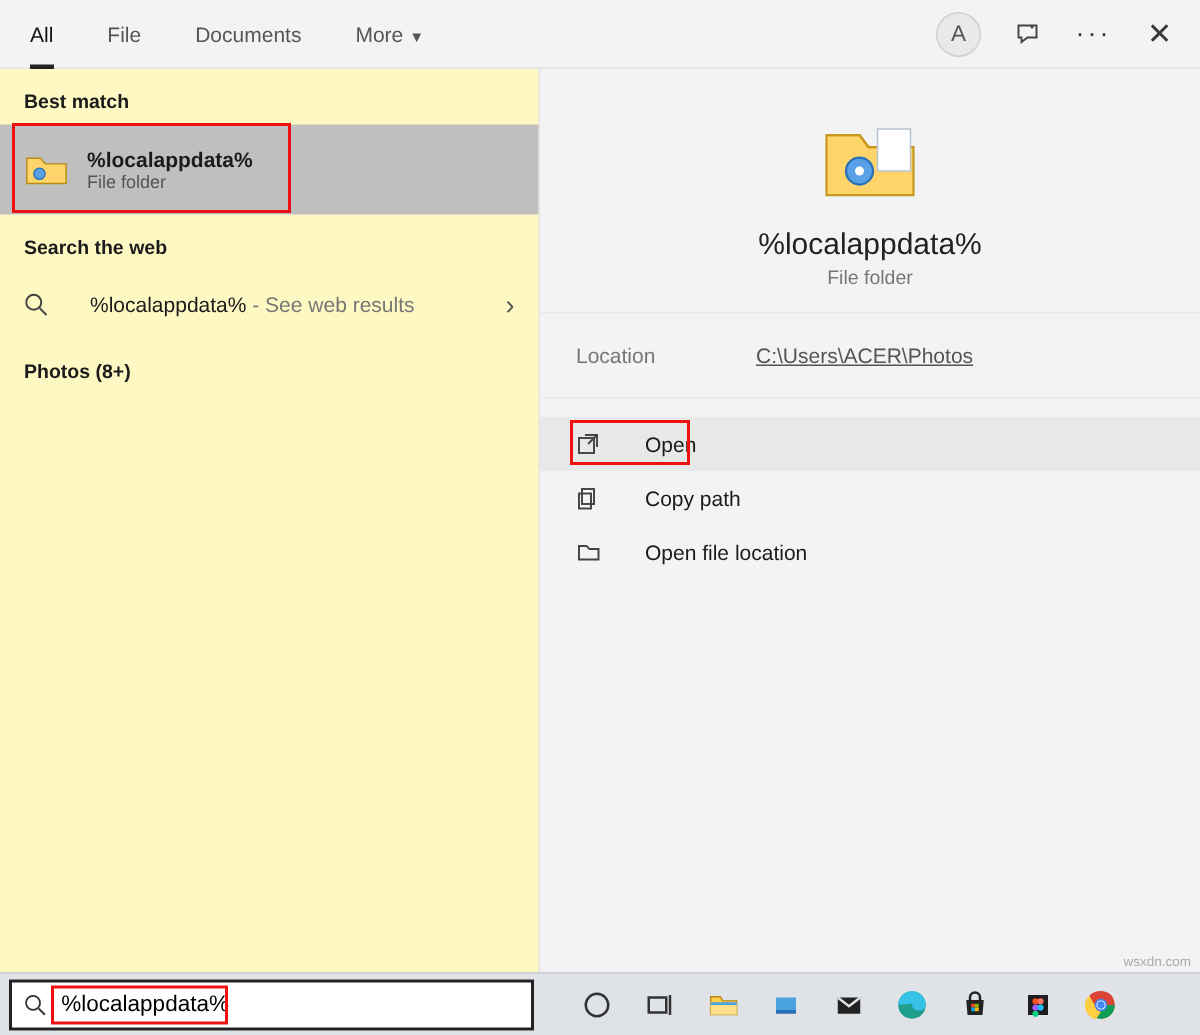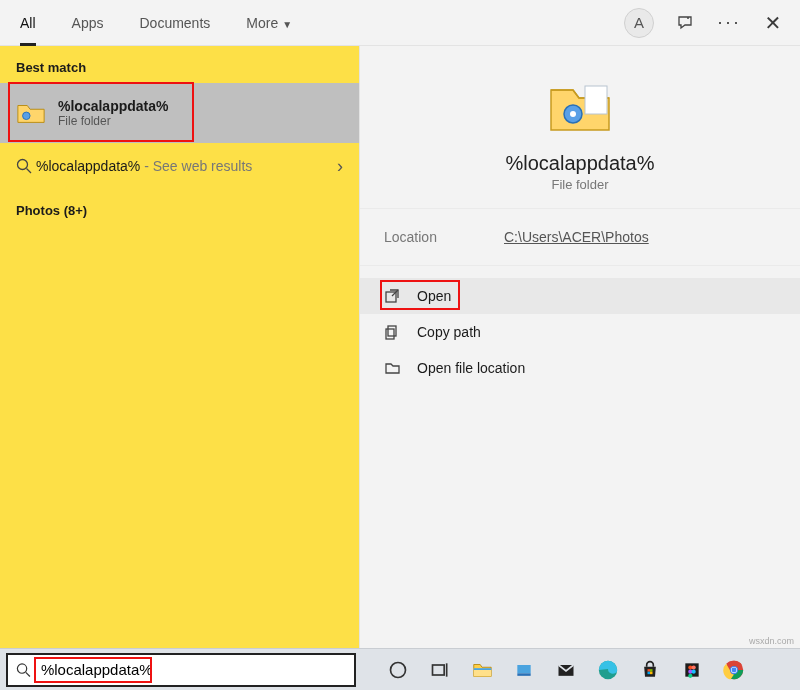--- a/index.html
+++ b/index.html
@@ -65,21 +65,21 @@
   }
   .icn { width: 16px; height: 16px; stroke: #444; fill: none; stroke-width: 1.3; }
   .icn-btn { display: flex; align-items: center; justify-content: center; width: 26px; height: 26px; cursor: pointer; color:#3a3a3a;}
   .dots { font-size: 18px; letter-spacing: 2px; color: #3a3a3a; }
   .close-x { font-size: 20px; color: #3a3a3a; }
 
   .body { flex: 1; display: flex; min-height: 0; }
   .col-l {
     width: 360px;
     border-right: 1px solid #e3e3e3;
-    background: #fde047;
+    background: #fef9c3;
     display: flex;
     flex-direction: column;
   }
   .col-r {
     flex: 1;
     background: #f3f3f3;
     display: flex;
     flex-direction: column;
     padding: 20px 0 0 0;
   }
@@ -111,21 +111,21 @@
     pointer-events: none;
   }
 
   .web-row {
     display: flex; align-items: center;
     height: 46px; padding: 0 16px;
     justify-content: space-between;
     cursor: pointer;
   }
   .web-row .lead {
-    display: flex; align-items: center; gap: 4px;
+    display: flex; align-items: center; gap: 28px;
   }
   .wr-q { font-size: 14px; color:#1b1b1b; }
   .wr-sub { color: #777; font-size: 14px; }
   .chev-r { color:#555; font-size: 18px; }
 
   .preview {
     display: flex; flex-direction: column; align-items: center;
     padding: 10px 24px 16px 24px;
     border-bottom: 1px solid #eaeaea;
   }
@@ -140,21 +140,21 @@
     padding: 20px 24px;
     border-bottom: 1px solid #eaeaea;
     font-size: 14px;
   }
   .loc-row .k { color:#777; width: 120px; }
   .loc-row .v { color:#555; text-decoration: underline; cursor:pointer; }
 
   .actions { padding: 6px 0; margin-top: 6px;}
   .act-row {
     display: flex; align-items: center;
-    height: 36px; padding: 0 24px; gap: 17px;
+    height: 36px; padding: 0 24px; gap: 30px;
     font-size: 14px; cursor: pointer;
     position: relative;
   }
   .act-row.sel { background: #e8e8e8; }
   .act-row svg { width: 16px; height: 16px; stroke:#444; fill:none; stroke-width:1.3; }
   .hl-open {
     position: absolute;
     left: 20px; top: 2px;
     width: 80px; height: 30px;
     border: 2px solid #e11;
@@ -196,21 +196,21 @@
   }
 </style>
 </head>
 <body>
 
 <div class="panel">
 
   <div class="hdr">
     <div class="tabs">
       <div class="tab active">All</div>
-      <div class="tab">Apps</div>
+      <div class="tab">File</div>
       <div class="tab">Documents</div>
       <div class="tab">
         <span>More</span><span class="chev">▼</span>
       </div>
     </div>
     <div class="hdr-right">
       <div class="avatar">A</div>
       <div class="icn-btn">
         <svg viewBox="0 0 16 16" class="icn">
             <path d="M2 2h12v8H8l-4 3v-3H2z"></path>
@@ -231,20 +231,21 @@
           <path d="M2 8h10l3 4h15v14H2z" fill="#ffd56b" stroke="#b88b12"></path>
           <circle cx="11" cy="19" r="4" fill="#5aa0e6" stroke="#2a70b6"></circle>
         </svg>
         <div class="txts">
           <div class="t1">%localappdata%</div>
           <div class="t2">File folder</div>
         </div>
       </div>
       <div class="hl-wrap-1"></div>
 
+      <div class="sec-h">Search the web</div>
       <div class="web-row">
         <div class="lead">
           <svg class="icn" viewBox="0 0 16 16">
             <circle cx="6.5" cy="6.5" r="5"></circle>
               <line x1="10.5" y1="10.5" x2="15" y2="15"></line>
           </svg>
           <span>
             <span class="wr-q">%localappdata%</span><span class="wr-sub"> - See web results</span>
           </span>
         </div>

